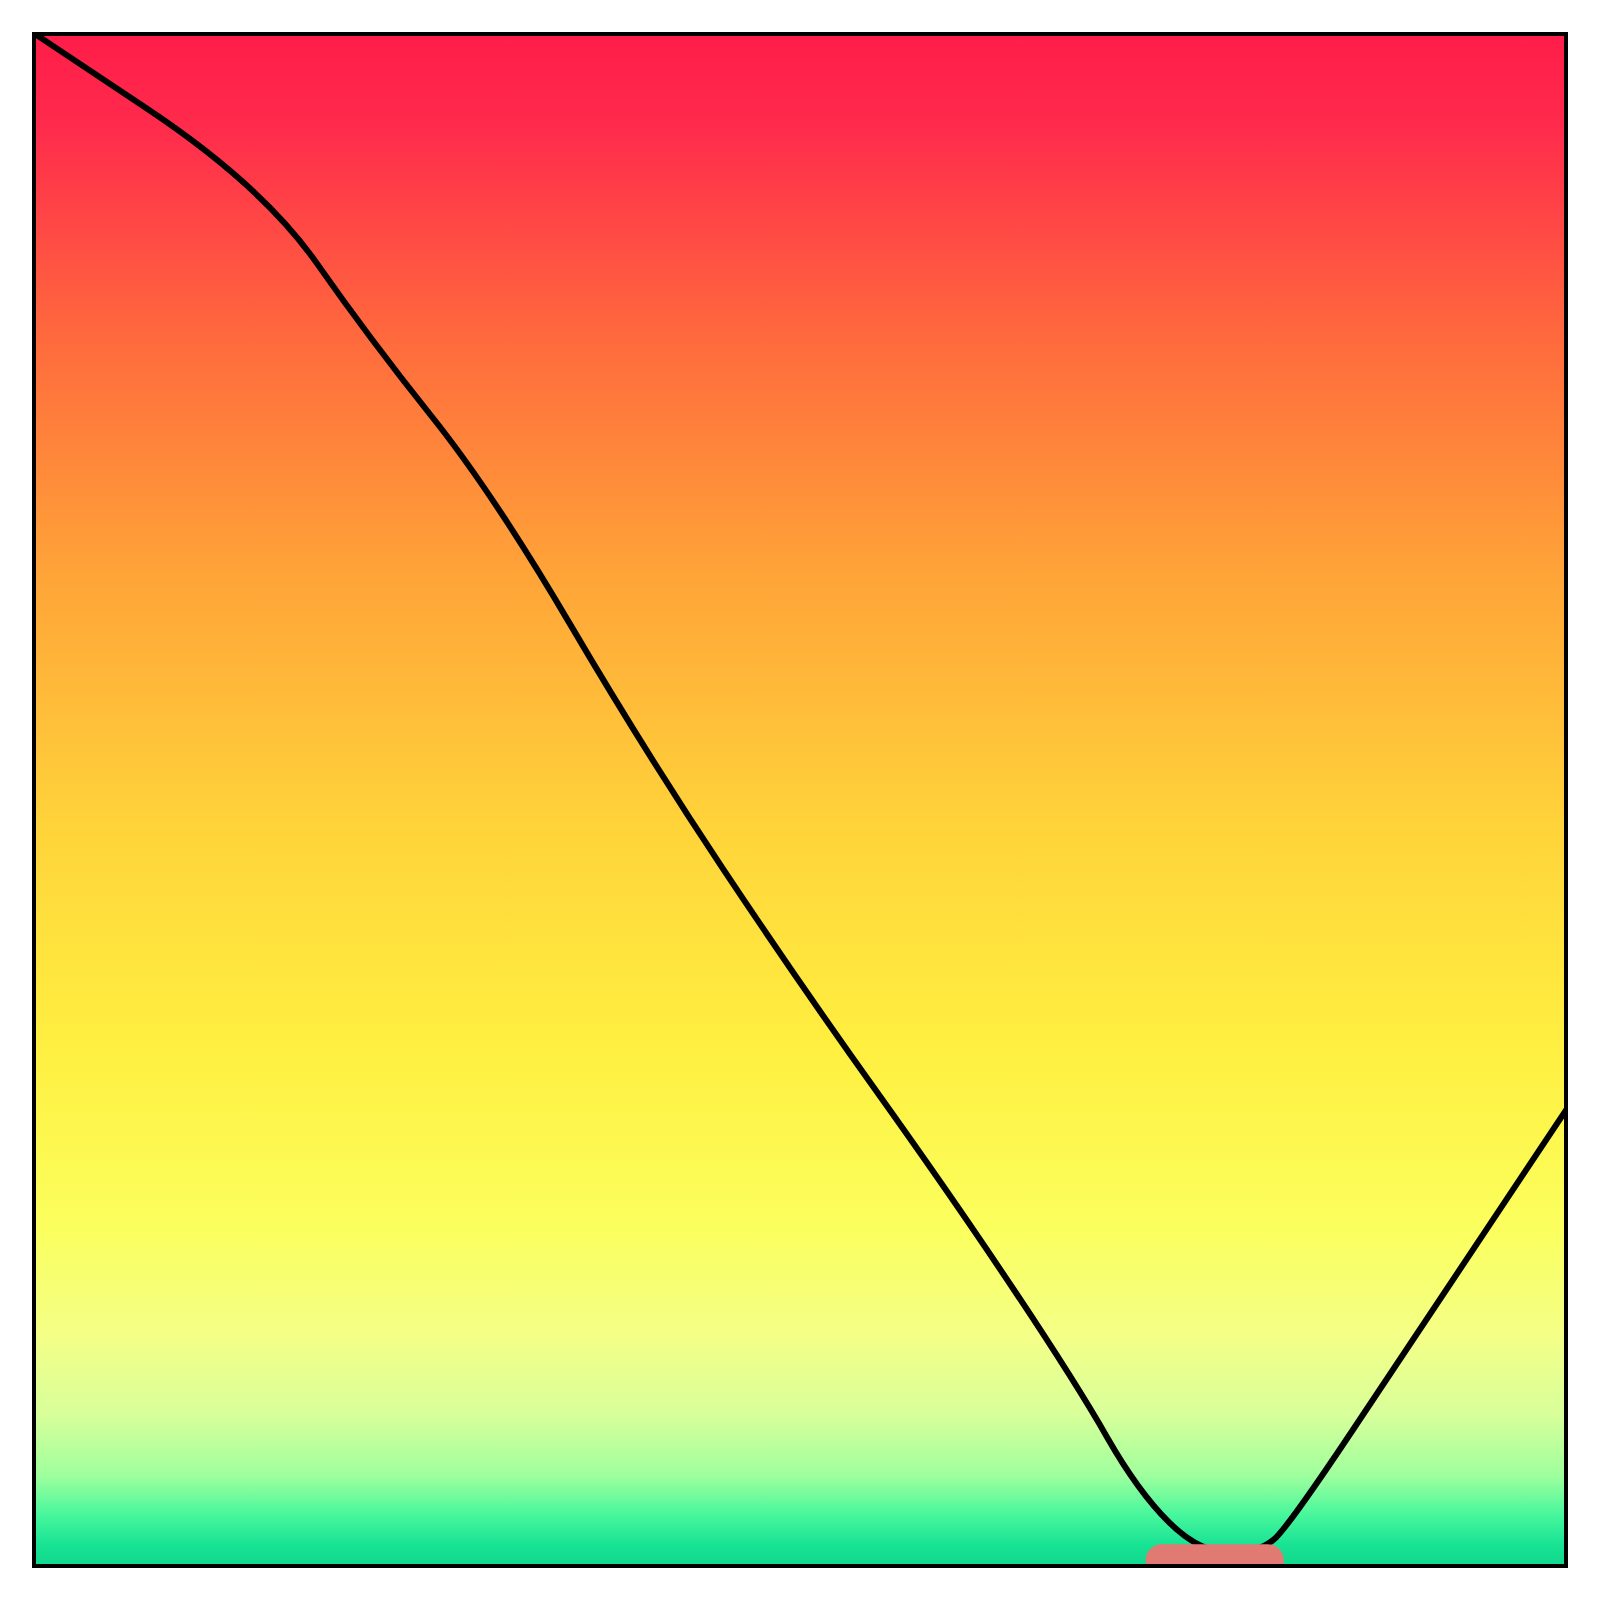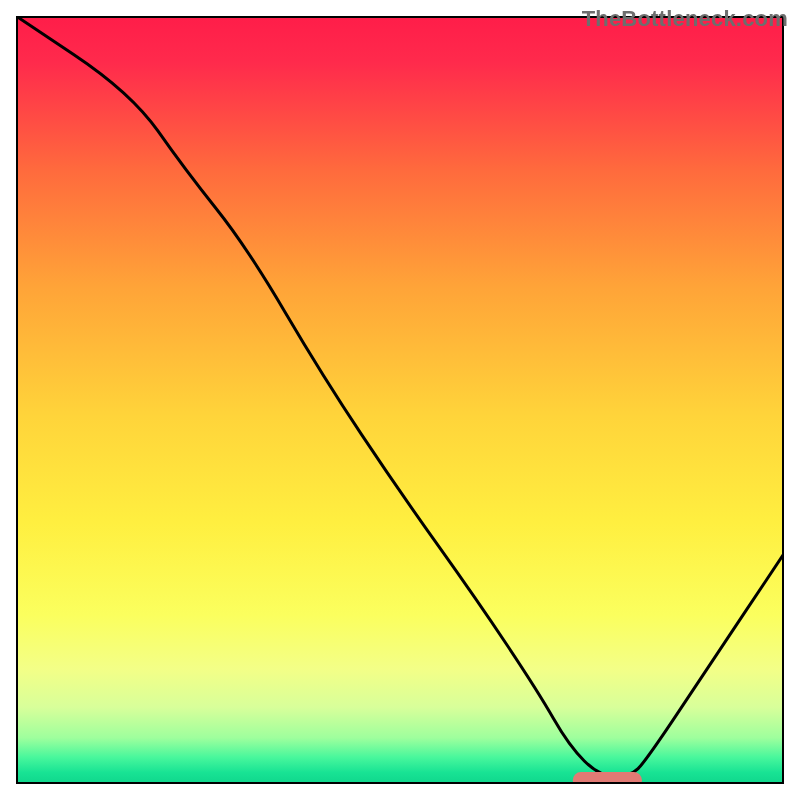--- a/index.html
+++ b/index.html
@@ -32,21 +32,20 @@
     top: 16px;
     width: 768px;
     height: 768px;
   }
 </style>
 </head>
 <body>
 
 <div class="chart-container">
 
-  <div class="watermark">TheBottleneck.com</div>
 
   <svg class="plot" viewBox="0 0 768 768" preserveAspectRatio="none">
     <defs>
       <linearGradient id="heatgrad" x1="0" y1="0" x2="0" y2="1">
       <stop offset="0.00%" stop-color="#ff1d49"></stop>
           <stop offset="6.00%" stop-color="#ff2a4c"></stop>
           <stop offset="20.00%" stop-color="#ff6a3d"></stop>
           <stop offset="35.00%" stop-color="#ffa338"></stop>
           <stop offset="52.00%" stop-color="#ffd43a"></stop>
           <stop offset="66.00%" stop-color="#ffef40"></stop>

